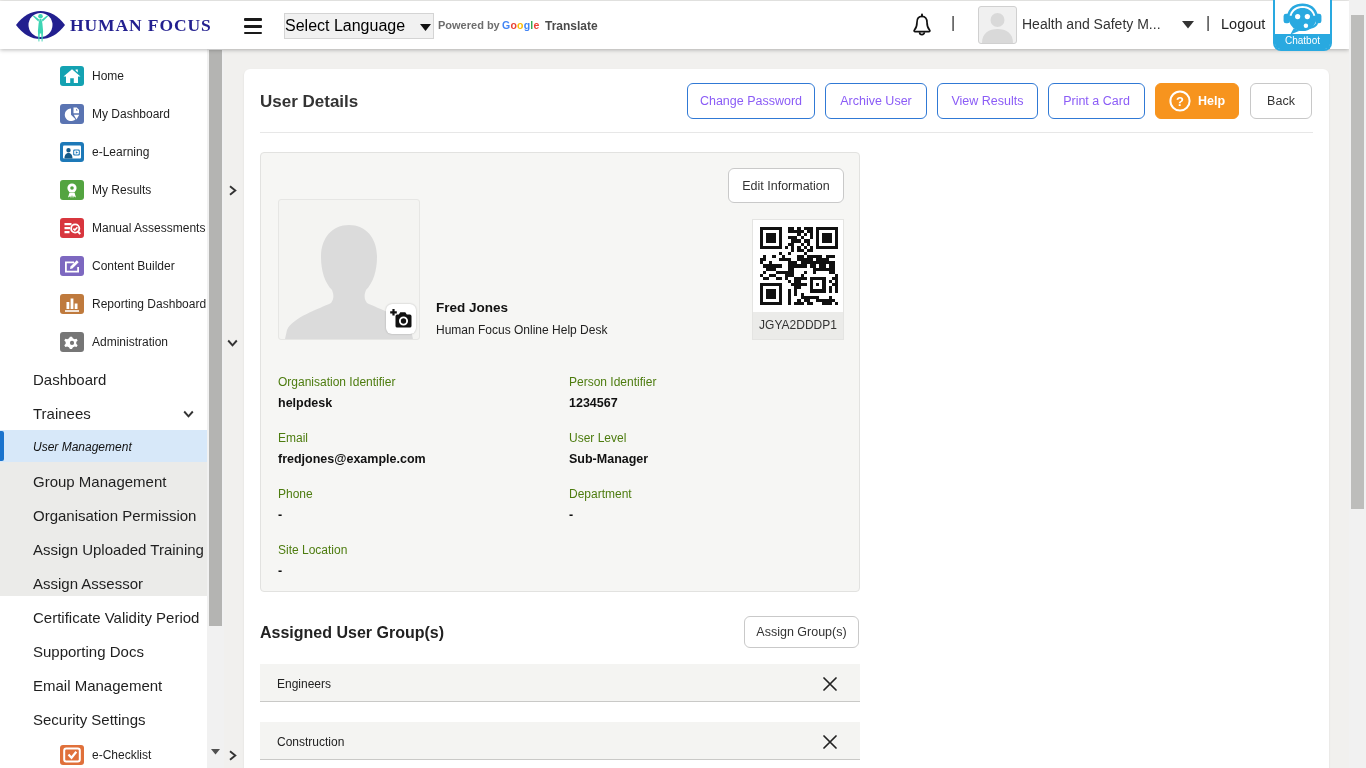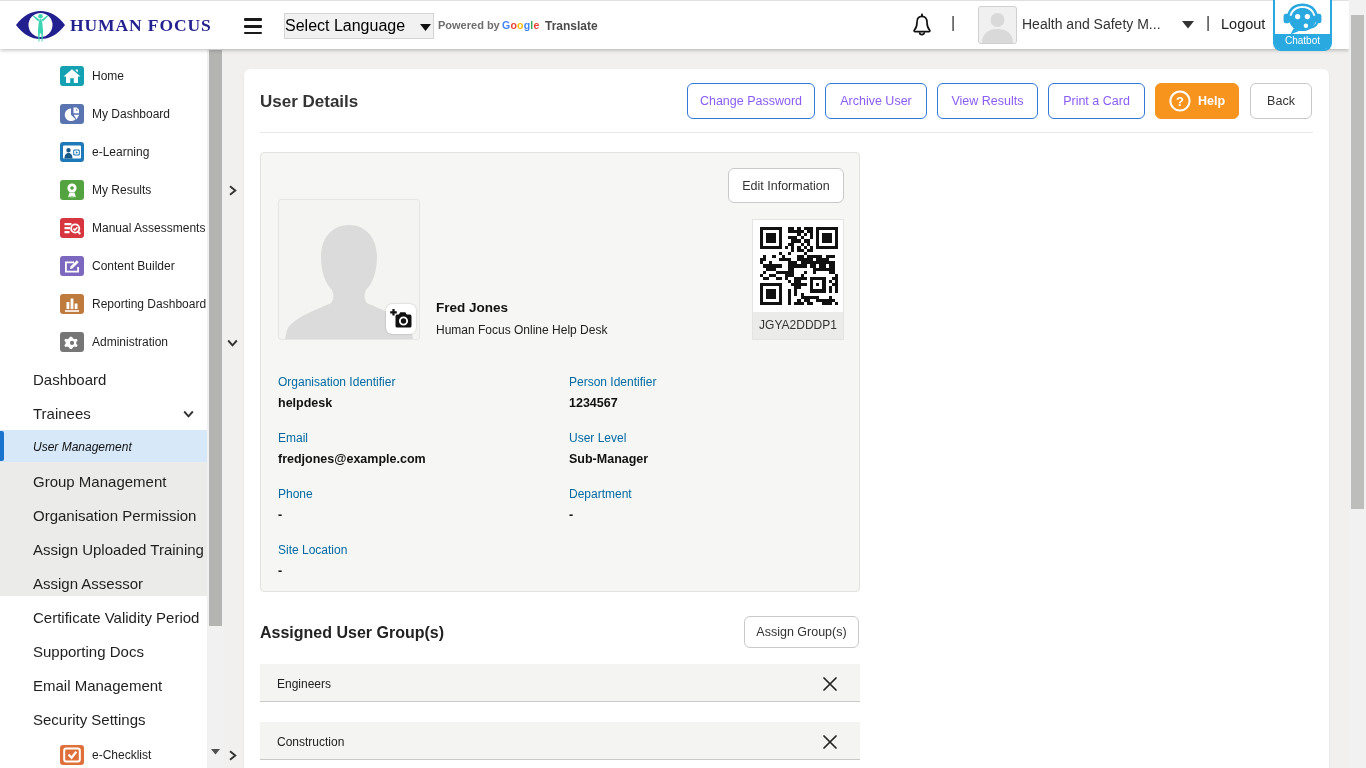--- a/index.html
+++ b/index.html
@@ -40,21 +40,21 @@
 #phr { position:absolute; left:16px; top:63px; width:1053px; height:1px; background:#e7e7e7; }
 
 #card { position:absolute; left:16px; top:83px; width:600px; height:440px; background:#f6f6f4; border:1px solid #e2e2e0; border-radius:4px; }
 #editbtn { position:absolute; left:467px; top:15px; width:116px; height:35px; background:#fff; border:1px solid #c9c9c9; border-radius:6px; color:#333; font-size:12.5px; display:flex; align-items:center; justify-content:center; }
 #photo { position:absolute; left:17px; top:46px; width:142px; height:141px; background:#f4f4f2; border:1px solid #e6e6e4; border-radius:3px; overflow:hidden; }
 #cambtn { position:absolute; left:125px; top:151px; width:30px; height:30px; background:#fff; border-radius:6px; box-shadow:0 0 2px rgba(0,0,0,.25); display:flex; align-items:center; justify-content:center; }
 #uname { position:absolute; left:175px; top:147px; font-size:13.5px; font-weight:bold; color:#111; }
 #usub { position:absolute; left:175px; top:170px; font-size:12px; color:#222; }
 #qrbox { position:absolute; left:491px; top:66px; width:92px; height:121px; background:#fff; border:1px solid #e4e4e2; }
 #qrbox .qlbl { position:absolute; left:0; bottom:0; width:100%; height:27px; background:#ebebe9; font-size:12px; color:#333; text-align:center; line-height:27px; }
-.flab { position:absolute; font-size:12px; color:#0369a1; }
+.flab { position:absolute; font-size:12px; color:#4d7c0f; }
 .fval { position:absolute; font-size:12.5px; font-weight:bold; color:#111; }
 
 #grphead { position:absolute; left:16px; top:555px; font-size:16px; font-weight:bold; color:#222; }
 #assignbtn { position:absolute; left:500px; top:547px; width:115px; height:32px; background:#fff; border:1px solid #c9c9c9; border-radius:6px; color:#333; font-size:12.5px; display:flex; align-items:center; justify-content:center; }
 .grprow { position:absolute; left:16px; width:600px; height:38px; background:#f4f4f2; border-bottom:1px solid #c9c9c7; }
 .grprow .gname { position:absolute; left:17px; top:13px; font-size:12px; color:#222; }
 .grprow .gx { position:absolute; right:23px; top:13px; width:14px; height:14px; }
 
 #rightscroll { position:absolute; left:1349px; top:0; width:17px; height:768px; background:#f1f1f1; z-index:30; }
 #rightscroll .thumb { position:absolute; left:2px; top:15px; width:13px; height:494px; background:#bdbdbb; }

